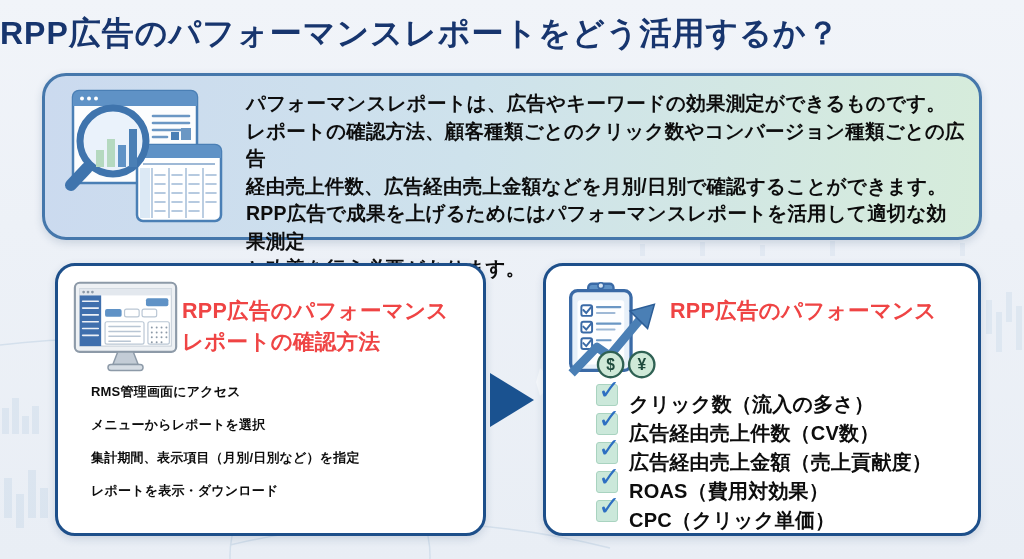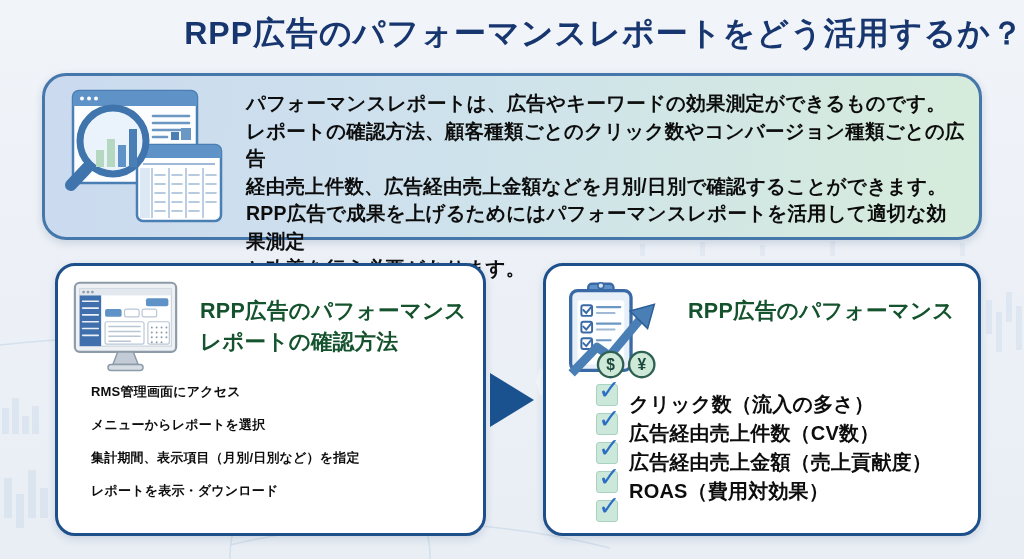--- a/index.html
+++ b/index.html
@@ -4,21 +4,21 @@
 <style>
   html,body{margin:0;padding:0;background:#dfe5ee;}
   .canvas{
     position:relative;width:1024px;height:559px;overflow:hidden;
     background:linear-gradient(180deg,#f1f4f9 0%,#edf1f7 40%,#e9eef5 100%);
     font-family:"Liberation Sans","DejaVu Sans",sans-serif;
   }
   .bg-decor{position:absolute;left:0;top:0;width:1024px;height:559px;pointer-events:none;}
 
   .title{
-    position:absolute;top:11px;left:0;width:100%;margin:0;text-align:right;
+    position:absolute;top:11px;left:0;width:100%;margin:0;text-align:left;
     font-size:32px;font-weight:bold;color:#17356e;letter-spacing:1px;line-height:44px;
   }
 
   
   .overview-box{
     position:absolute;left:42px;top:73px;width:934px;height:161px;
     border:3px solid #4577ab;border-radius:24px;
     background:linear-gradient(95deg,#cbdaef 0%,#cee2ec 45%,#d6ecdb 100%);
     box-shadow:0 3px 8px rgba(40,70,110,.18);
   }
@@ -32,21 +32,21 @@
   .panel{
     position:absolute;top:263px;height:267px;background:#ffffff;
     border:3.5px solid #1d4f8a;border-radius:20px;
     box-shadow:0 3px 8px rgba(40,70,110,.16);
   }
   .panel-left{left:55px;width:425px;}
   .panel-right{left:543px;width:432px;}
   .box-header{position:absolute;top:12px;left:12px;display:flex;align-items:flex-start;}
   .header-illo{width:112px;height:104px;flex:none;}
   .box-heading{
-    margin:18px 0 0 18px;font-size:21.5px;font-weight:bold;color:#14532d;line-height:31px;letter-spacing:.3px;
+    margin:18px 0 0 0;font-size:21.5px;font-weight:bold;color:#ef4444;line-height:31px;letter-spacing:.3px;
   }
   .steps{position:absolute;left:33px;top:109px;font-size:13px;font-weight:bold;color:#0d0d0d;line-height:33px;letter-spacing:.2px;}
 
   .mid-arrow{
     position:absolute;left:490px;top:373px;width:0;height:0;
     border-left:44px solid #1a5290;border-top:27px solid transparent;border-bottom:27px solid transparent;
   }
 
   .checklist{position:absolute;left:50px;top:114px;}
   .check-row{display:flex;align-items:center;height:29px;}
@@ -308,17 +308,18 @@
           <span class="checkbox">
             <span class="tick">✓</span>
           </span>
           <span class="check-label">ROAS（費用対効果）</span>
         </div>
 
         <div class="check-row">
           <span class="checkbox">
             <span class="tick">✓</span>
           </span>
+          <span class="check-label">CPC（クリック単価）</span>
         </div>
       </div>
   </section>
 
 </div>
 
 </body></html>

